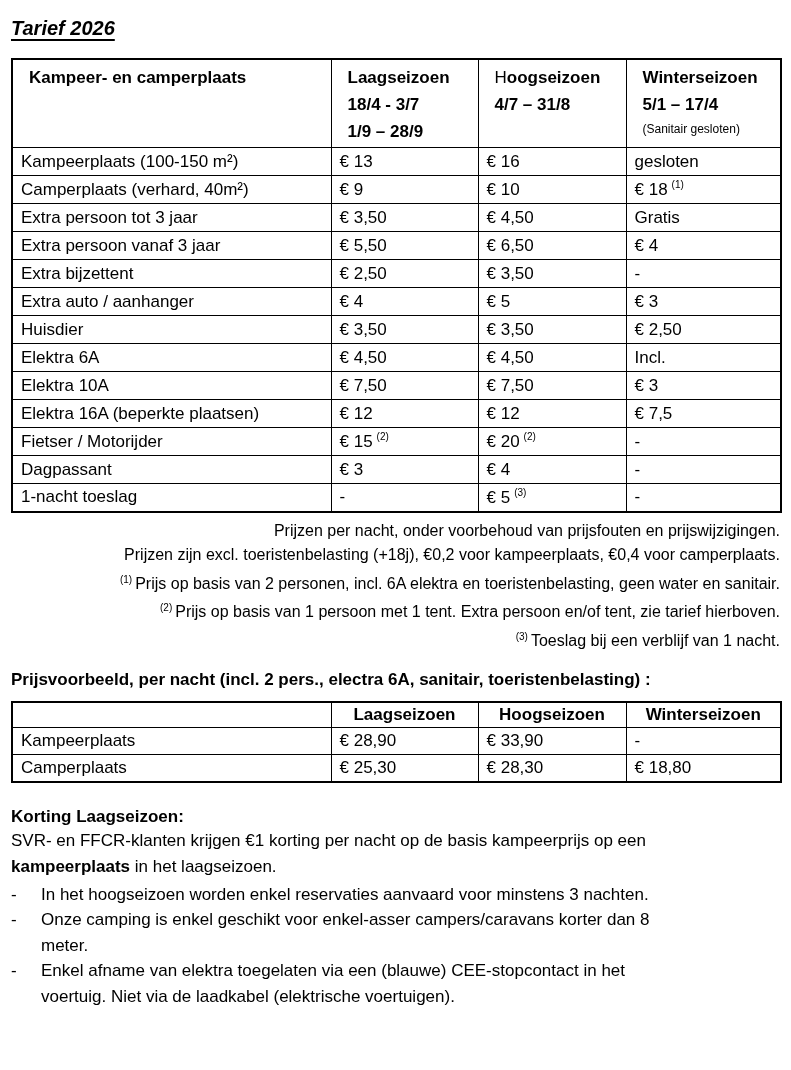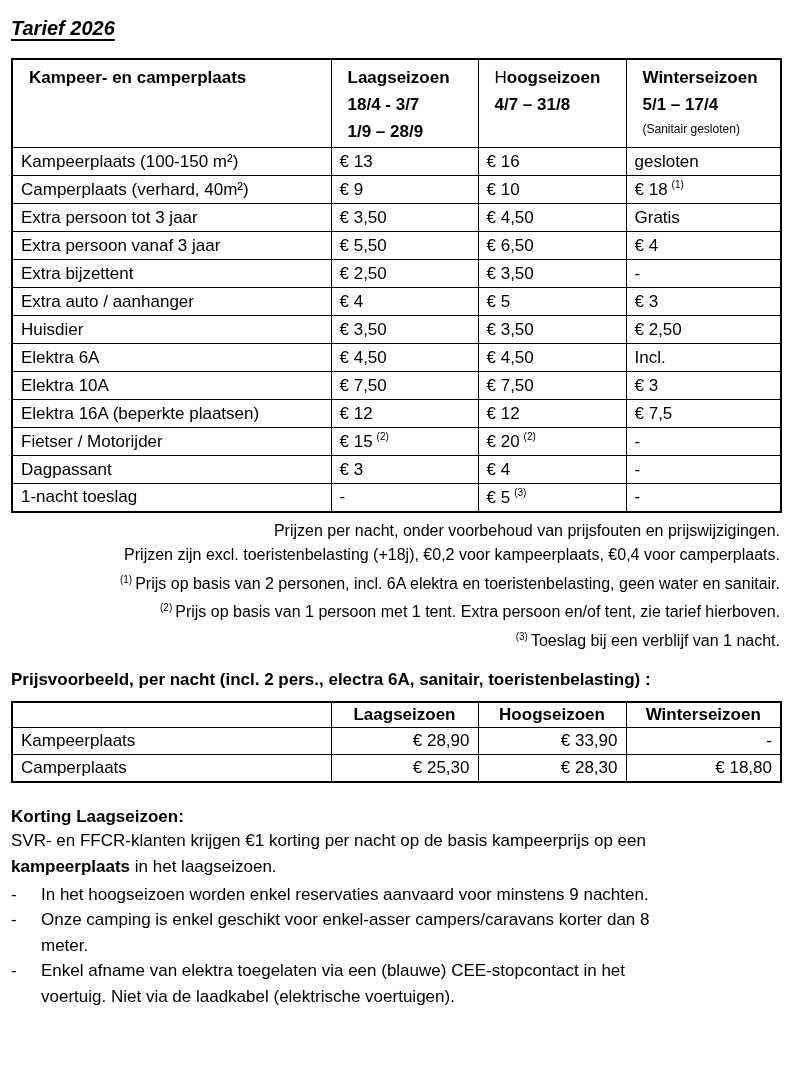--- a/index.html
+++ b/index.html
@@ -47,21 +47,21 @@
   .h2 { font-weight: 700; font-size: 17px; line-height: 22px; margin: 0; }
   .example-heading { margin-top: 15px; margin-bottom: 10px; }
   .korting-heading { margin-top: 23px; }
   .info-heading { margin-top: 25px; }
 
   
   .example th {
     text-align: center; padding: 2px 8px; height: 26px;
     font-weight: 700; font-size: 17px;
   }
-  .example td { height: 27px; padding: 0 8px; text-align: right; font-size: 17px; }
+  .example td { height: 27px; padding: 0 8px; text-align: left; font-size: 17px; }
   .example td.row-label, .example th.row-label { text-align: left; }
 
   
   .korting-body { line-height: 26px; margin: 0; }
   .korting-body b { font-weight: 700; }
 
   
   .bullets { margin-top: 2px; }
   .bullet { display: flex; line-height: 25.5px; }
   .bullet .dash { width: 30px; flex: 0 0 30px; }
@@ -230,21 +230,21 @@
 
   <div class="h2 korting-heading">Korting Laagseizoen:</div>
   <p class="korting-body">
     <span>SVR- en FFCR-klanten krijgen €1 korting per nacht op de basis kampeerprijs op een</span><br>
     <b>kampeerplaats</b><span> in het laagseizoen.</span>
   </p>
 
   <div class="bullets">
       <div class="bullet">
         <span class="dash">-</span>
-        <span class="btext">In het hoogseizoen worden enkel reservaties aanvaard voor minstens 9 nachten.</span>
+        <span class="btext">In het hoogseizoen worden enkel reservaties aanvaard voor minstens 3 nachten.</span>
       </div>
       <div class="bullet">
         <span class="dash">-</span>
         <span class="btext">Onze camping is enkel geschikt voor enkel-asser campers/caravans korter dan 8<br>meter.</span>
       </div>
       <div class="bullet">
         <span class="dash">-</span>
         <span class="btext">Enkel afname van elektra toegelaten via een (blauwe) CEE-stopcontact in het<br>voertuig. Niet via de laadkabel (elektrische voertuigen).</span>
       </div>
     </div>

